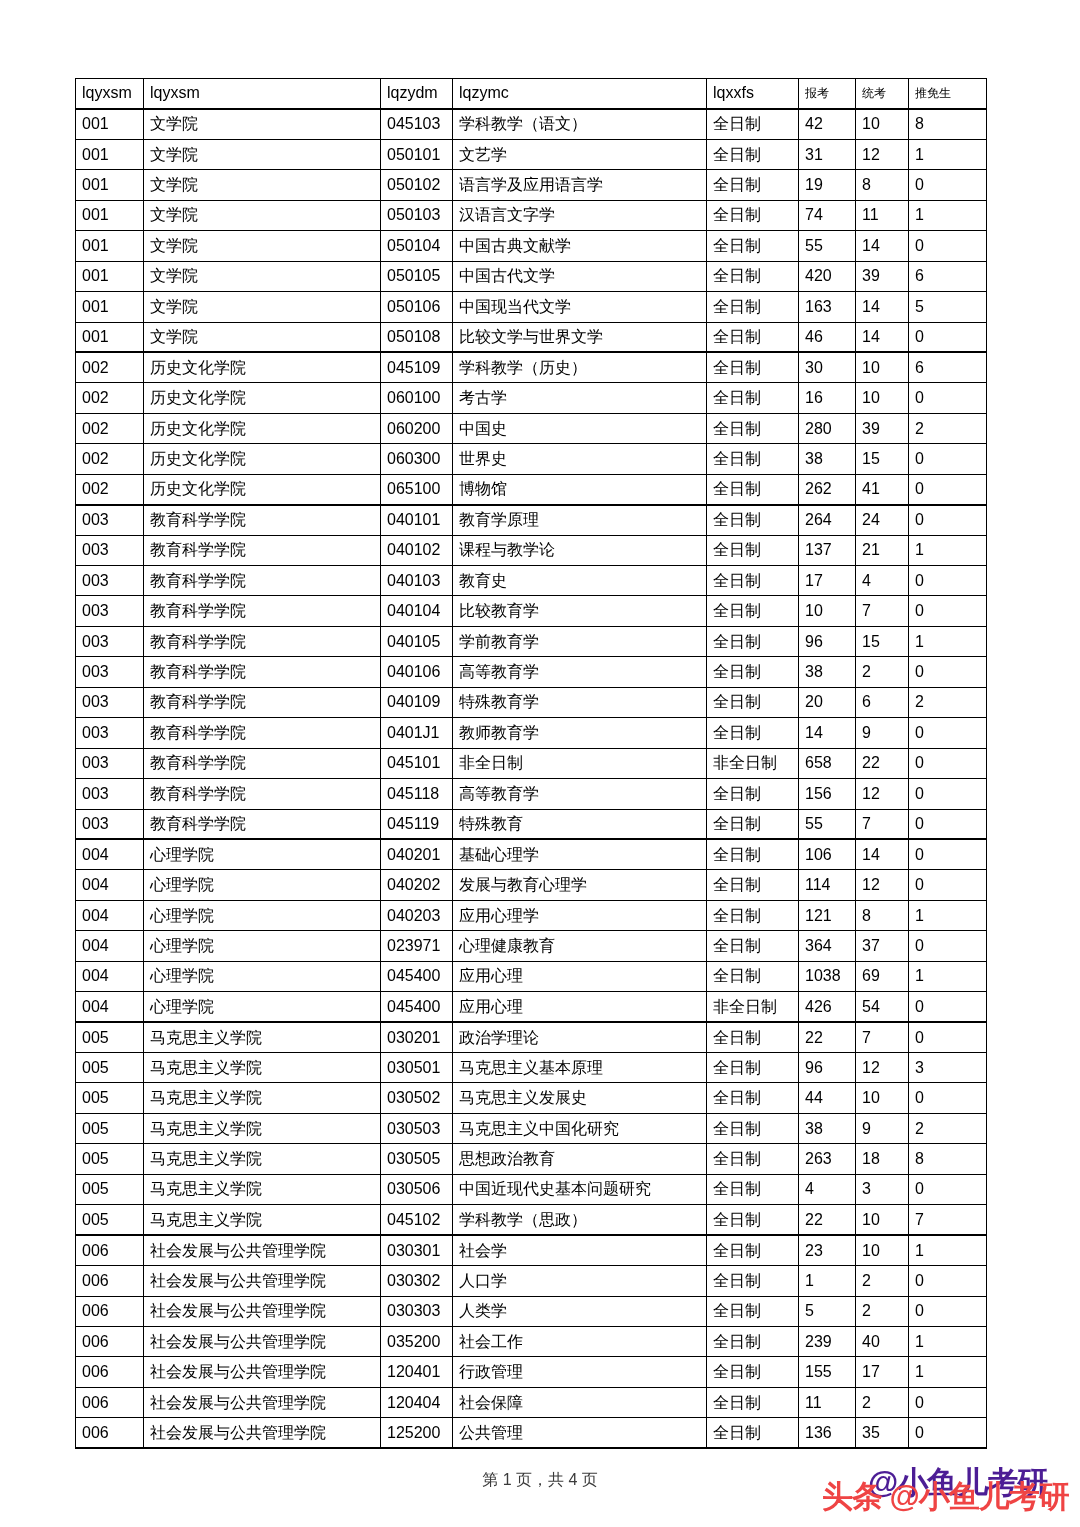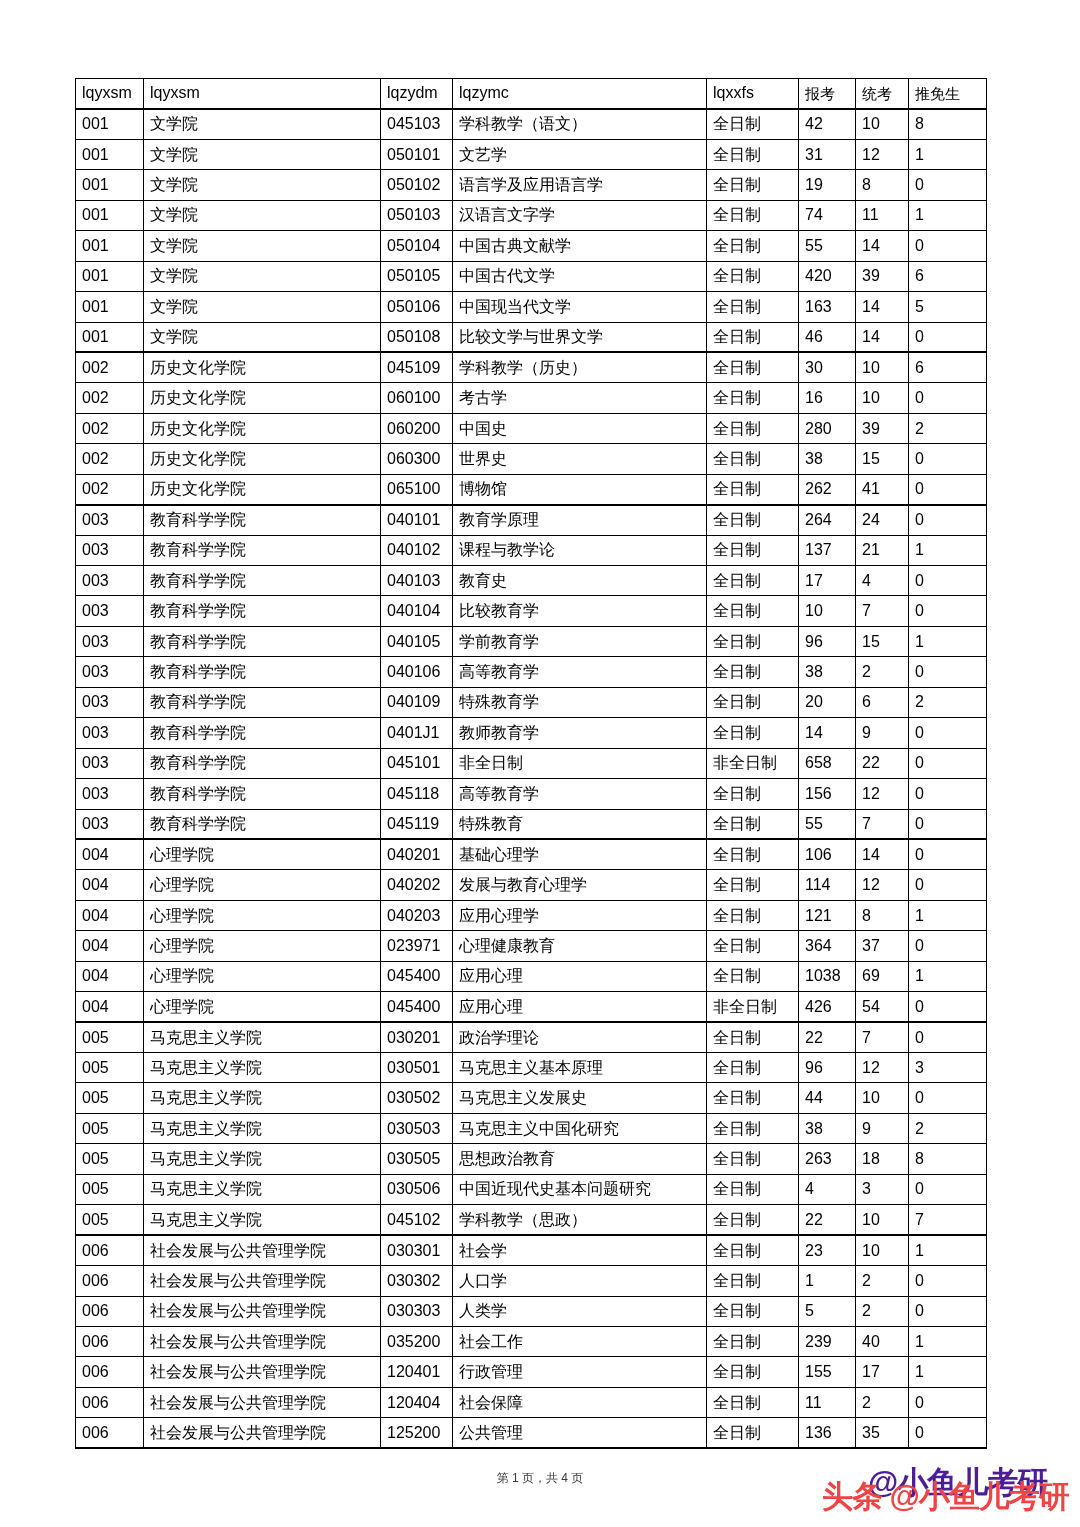--- a/index.html
+++ b/index.html
@@ -72,30 +72,30 @@
 
   
   tr.group-start td {
     border-top: 2px solid #000000;
   }
   tr.last-row td {
     border-bottom: 2px solid #000000;
   }
 
   .latin { font-size: 16px; letter-spacing: 0; }
-  .cjk   { font-size: 15px; }
+  .cjk   { font-size: 12px; }
 
   
   #footer {
     position: absolute;
     left: 0;
     top: 1470px;
     width: 1080px;
     text-align: center;
-    font-size: 12px;
+    font-size: 16px;
     color: #3a3a3a;
   }
 
   
   #watermark {
     position: absolute;
     right: 8px;
     top: 1462px;
     width: 262px;
     height: 58px;

